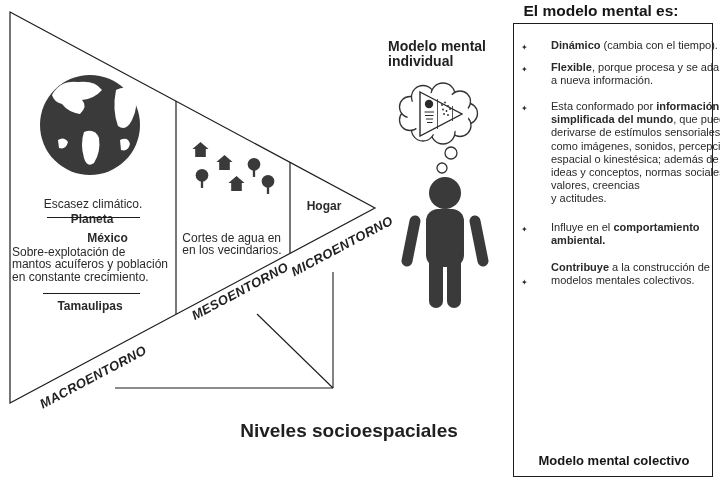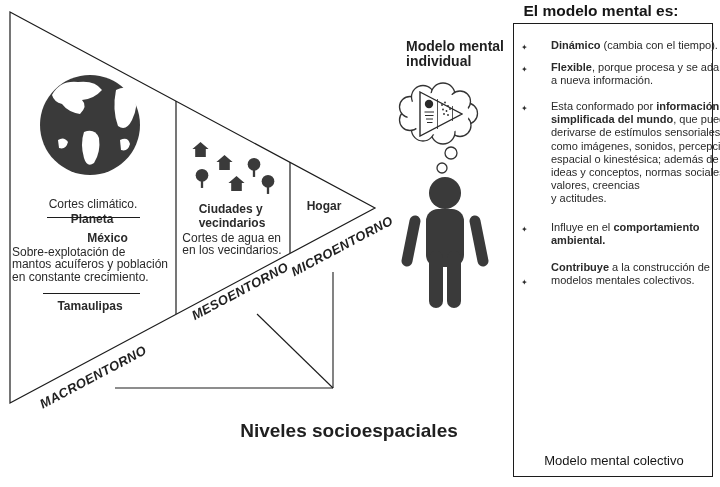--- a/index.html
+++ b/index.html
@@ -16,21 +16,21 @@
   .sep{border-top:1.3px solid #1c1c1c;height:0;}
   .axis{font-size:19px;font-weight:bold;color:#1f1f1f;white-space:nowrap;}
   .midtitle{font-size:14px;line-height:15px;font-weight:bold;color:#1f1f1f;}
   .panelbox{border:1.4px solid #1c1c1c;background:#fff;}
   .ptitle{font-size:15.5px;font-weight:bold;color:#161616;white-space:nowrap;}
   .bullet{font-size:11px;line-height:13.2px;}
   .btext{margin-left:30px;white-space:pre;}
   .diamond{position:absolute;left:0;top:2px;font-size:8px;
            font-family:"DejaVu Sans",sans-serif;color:#2a2a2a;}
   .diamond.low{top:15px;}
-  .clabel{font-size:13px;font-weight:normal;color:#161616;white-space:nowrap;}
+  .clabel{font-size:13px;font-weight:bold;color:#161616;white-space:nowrap;}
 </style>
 </head>
 <body>
 
 <div id="stage">
 
   <svg class="abs" style="left:0;top:0" width="720" height="487" viewBox="0 0 720 487">
     <defs>
       <symbol id="house" viewBox="0 0 14 13">
         <polygon points="7,0 14,6 11.6,6 11.6,13 2.4,13 2.4,6 0,6" fill="currentColor"></polygon>
@@ -151,42 +151,40 @@
       <use href="#tp" x="633" y="402" width="12" height="22"></use>
       <use href="#tp" x="654" y="402" width="12" height="22"></use>
       <use href="#tp" x="579" y="417" width="12" height="22"></use>
       <use href="#tp" x="602" y="417" width="12" height="22"></use>
       <use href="#tp" x="623" y="417" width="12" height="22"></use>
       <use href="#tp" x="643" y="417" width="12" height="22"></use>
     </g>
   </svg>
 
   <div class="abs c t12b" style="left:92px;top:185px;margin-top:28px;">Planeta</div>
-  <div class="abs c t12 pre" style="left:93px;top:198px;">Cortes climático.</div>
+  <div class="abs c t12 pre" style="left:93px;top:198px;">Escasez climático.</div>
   <div class="abs sep" style="left:47px;top:217px;width:93px;"></div>
   <div class="abs c t12b" style="left:90px;top:232px;padding-left:35px;">México</div>
   <div class="abs c t12 pre" style="left:90px;top:246px;">Sobre-explotación de
 mantos acuíferos y población
 en constante crecimiento.</div>
   <div class="abs sep" style="left:43px;top:293px;width:97px;"></div>
   <div class="abs c t12b" style="left:90px;top:300px;">Tamaulipas</div>
 
-  <div class="abs c t12b pre" style="left:232px;top:202px;line-height:14px;">Ciudades y
-vecindarios</div>
   <div class="abs c t12 pre" style="left:232px;top:232px;">Cortes de agua en
 en los vecindarios.</div>
   <div class="abs c t12b" style="left:324px;top:200px;">Hogar</div>
 
   <div class="abs rot" style="left:93px;top:377px;">MACROENTORNO</div>
   <div class="abs rot" style="left:240px;top:291px;">MESOENTORNO</div>
   <div class="abs rot" style="left:342px;top:246px;">MICROENTORNO</div>
 
   <div class="abs c axis" style="left:349px;top:420px;">Niveles socioespaciales</div>
 
-  <div class="abs c midtitle pre" style="left:437px;top:39px;margin-left:18px;">Modelo mental
+  <div class="abs c midtitle pre" style="left:437px;top:39px;">Modelo mental
 individual</div>
 
   <div class="abs c ptitle" style="left:601px;top:2px;">El modelo mental es:</div>
   <div class="abs panelbox" style="left:513px;top:23px;width:198px;height:452px;"></div>
 
   <div class="abs bullet" style="left:521px;top:39px;width:186px;">
     <span class="diamond">✦</span>
     <div class="btext"><span class="b">Dinámico</span><span> (cambia con el tiempo).</span></div>
   </div>
 

